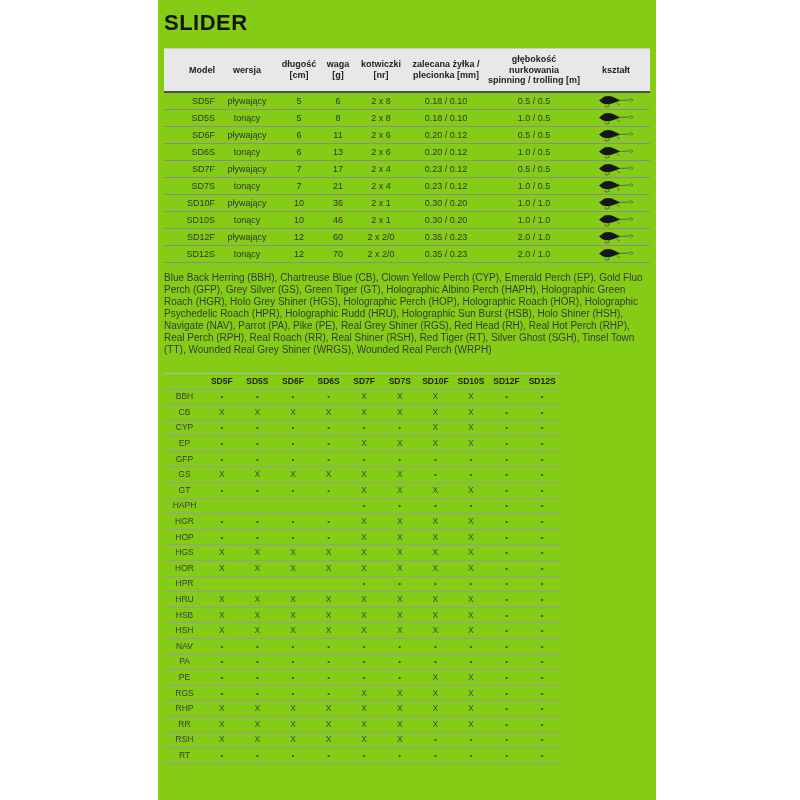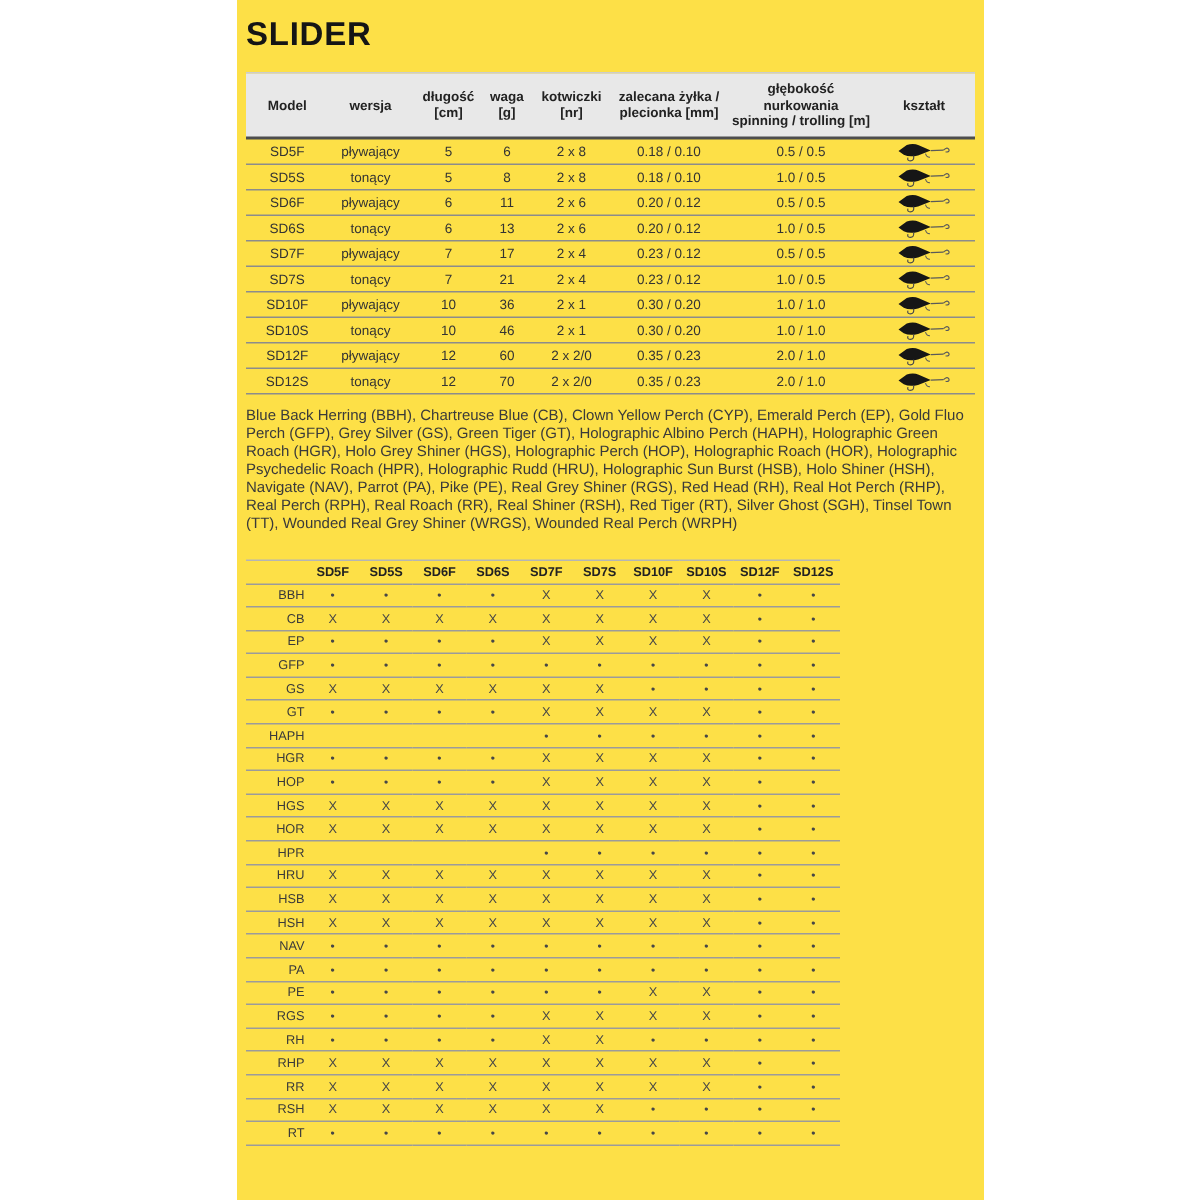--- a/index.html
+++ b/index.html
@@ -10,21 +10,21 @@
     background: #ffffff;
     font-family: "Liberation Sans", sans-serif;
     color: #2b2b2b;
   }
   .page {
     position: absolute;
     left: 158px;
     top: 0;
     width: 498px;
     height: 800px;
-    background: #fde047;
+    background: #84cc16;
     box-sizing: border-box;
     padding: 8px 6px 0 6px;
   }
   .title {
     font-size: 22px;
     font-weight: 900;
     letter-spacing: 0.5px;
     color: #151515;
     margin: 2px 0 12px 0;
     font-family: "Liberation Sans", sans-serif;
@@ -49,21 +49,21 @@
     line-height: 10.5px;
   }
   table.spec tbody td {
     padding: 0 1px;
     height: 16px;
     border-bottom: 1px solid #8c8c8c;
     text-align: center;
     vertical-align: middle;
     line-height: 10px;
   }
-  table.spec td.left, table.spec th.left { text-align: center; padding-left: 4px; margin-left: 25px; }
+  table.spec td.left, table.spec th.left { text-align: right; padding-left: 4px; margin-left: 25px; }
   col.c-model   { width: 52px; }
   col.c-wersja  { width: 62px; }
   col.c-dl      { width: 42px; }
   col.c-waga    { width: 36px; }
   col.c-kotw    { width: 50px; }
   col.c-zyl     { width: 80px; }
   col.c-gleb    { width: 96px; }
   col.c-ksz     { width: 68px; }
   
   .colors-text {
@@ -97,21 +97,21 @@
     text-align: left;
     padding-left: 2px;
   }
   table.matrix tbody th, table.matrix tbody td {
     height: 12.6px;
     border-bottom: 1px solid #9b9b9b;
     text-align: center;
     vertical-align: middle;
     line-height: 9px;
   }
-  table.matrix tbody th { text-align: right; }
+  table.matrix tbody th { text-align: center; }
   .mark-x   { font-size: 8.5px; color: #474747; }
   .mark-dot { font-size: 8px; color: #474747; }
   .lure-icon-svg { display: inline-block; vertical-align: middle; }
 </style>
 </head>
 <body>
 
 <div class="page">
 
   <div class="title">SLIDER</div>
@@ -376,20 +376,33 @@
           <td class="mark-x">X</td>
           <td class="mark-x">X</td>
           <td class="mark-x">X</td>
           <td class="mark-x">X</td>
           <td class="mark-x">X</td>
           <td class="mark-x">X</td>
           <td class="mark-dot">•</td>
           <td class="mark-dot">•</td>
         </tr>
         <tr>
+          <th>CYP</th>
+          <td class="mark-dot">•</td>
+          <td class="mark-dot">•</td>
+          <td class="mark-dot">•</td>
+          <td class="mark-dot">•</td>
+          <td class="mark-dot">•</td>
+          <td class="mark-dot">•</td>
+          <td class="mark-x">X</td>
+          <td class="mark-x">X</td>
+          <td class="mark-dot">•</td>
+          <td class="mark-dot">•</td>
+        </tr>
+        <tr>
           <th>EP</th>
           <td class="mark-dot">•</td>
           <td class="mark-dot">•</td>
           <td class="mark-dot">•</td>
           <td class="mark-dot">•</td>
           <td class="mark-x">X</td>
           <td class="mark-x">X</td>
           <td class="mark-x">X</td>
           <td class="mark-x">X</td>
           <td class="mark-dot">•</td>
@@ -593,33 +606,20 @@
         <tr>
           <th>RGS</th>
           <td class="mark-dot">•</td>
           <td class="mark-dot">•</td>
           <td class="mark-dot">•</td>
           <td class="mark-dot">•</td>
           <td class="mark-x">X</td>
           <td class="mark-x">X</td>
           <td class="mark-x">X</td>
           <td class="mark-x">X</td>
-          <td class="mark-dot">•</td>
-          <td class="mark-dot">•</td>
-        </tr>
-        <tr>
-          <th>RH</th>
-          <td class="mark-dot">•</td>
-          <td class="mark-dot">•</td>
-          <td class="mark-dot">•</td>
-          <td class="mark-dot">•</td>
-          <td class="mark-x">X</td>
-          <td class="mark-x">X</td>
-          <td class="mark-dot">•</td>
-          <td class="mark-dot">•</td>
           <td class="mark-dot">•</td>
           <td class="mark-dot">•</td>
         </tr>
         <tr>
           <th>RHP</th>
           <td class="mark-x">X</td>
           <td class="mark-x">X</td>
           <td class="mark-x">X</td>
           <td class="mark-x">X</td>
           <td class="mark-x">X</td>

